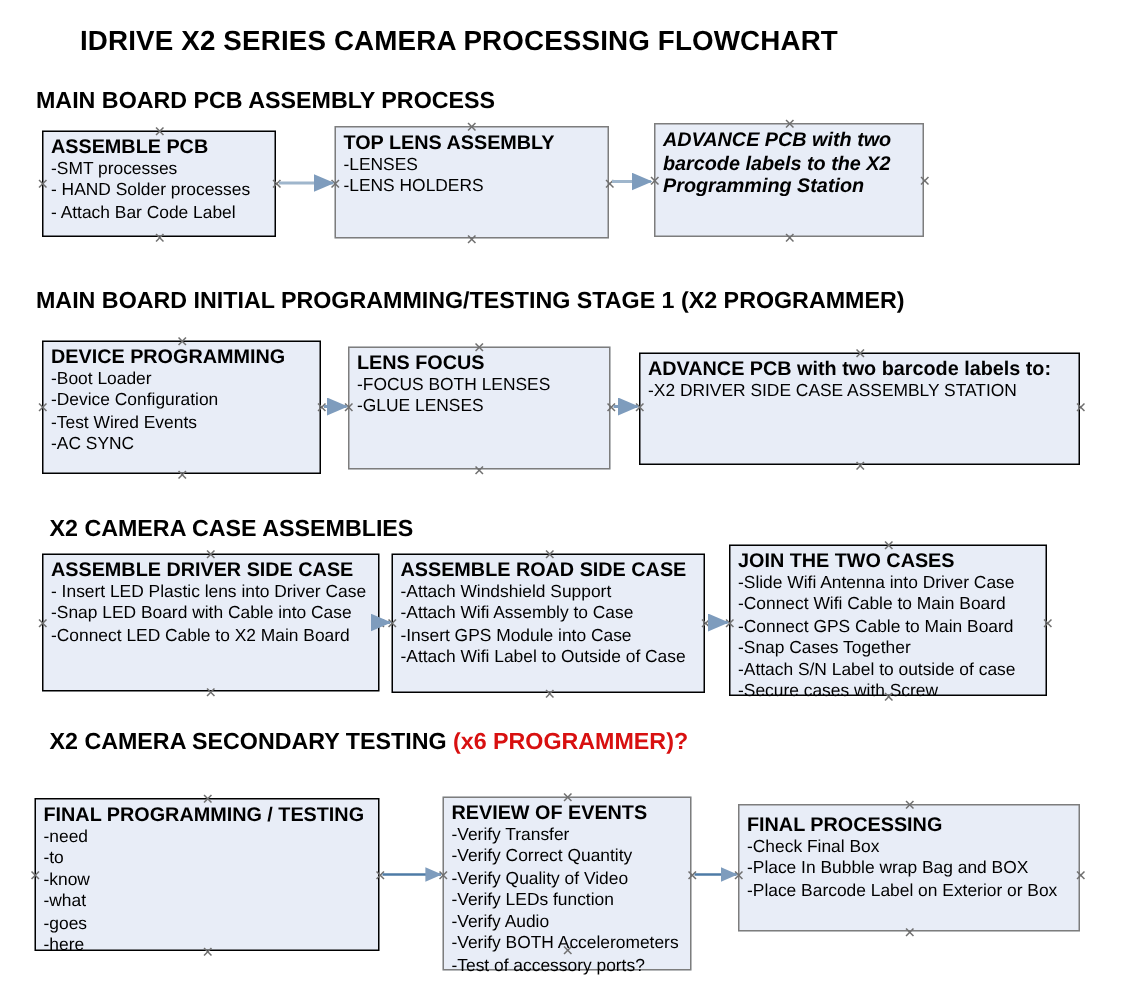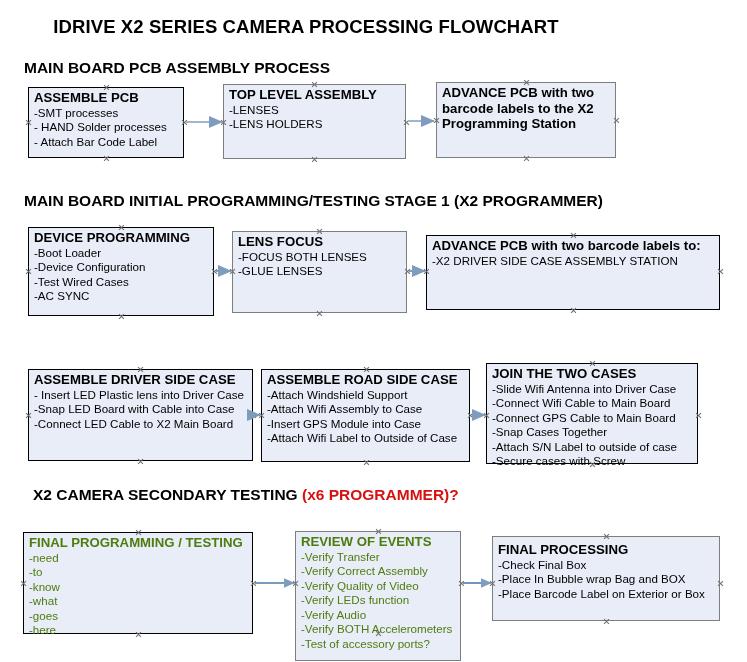--- a/index.html
+++ b/index.html
@@ -59,21 +59,21 @@
     font-weight: bold;
     line-height: 15.5px;
     white-space: nowrap;
   }
   .box-title.multi { white-space: normal; }
   .box-line {
     font-size: 11.6px;
     line-height: 14.6px;
     white-space: nowrap;
   }
-  .red-text { color: #4d7c0f; }
+  .red-text { color: #000000; }
 
   
   .handle {
     position: absolute;
     width: 7px;
     height: 7px;
     margin-left: -3.5px;
     margin-top: -3.5px;
     pointer-events: none;
   }
@@ -115,50 +115,50 @@
       <div class="box-line">- Attach Bar Code Label</div>
     </div>
   </div>
   <div class="handle" style="left:106px; top:87px;"></div>
   <div class="handle" style="left:106px; top:158px;"></div>
   <div class="handle" style="left:28px; top:122px;"></div>
   <div class="handle" style="left:184px; top:122px;"></div>
 
   <div class="box gray-border" style="left:223px; top:84px; width:183px; height:75px;">
     <div class="box-inner">
-      <div class="box-title">TOP LEVEL ASSEMBLY</div>
+      <div class="box-title">TOP LENS ASSEMBLY</div>
       <div class="box-line">-LENSES</div>
       <div class="box-line">-LENS HOLDERS</div>
     </div>
   </div>
   <div class="handle" style="left:314px; top:84px;"></div>
   <div class="handle" style="left:314px; top:159px;"></div>
   <div class="handle" style="left:223px; top:122px;"></div>
   <div class="handle" style="left:406px; top:122px;"></div>
 
-  <div class="box gray-border" style="left:436px; top:82px; width:180px; height:76px;">
+  <div class="box gray-border" style="left:436px; top:82px; width:180px; height:76px;font-style:italic;">
     <div class="box-inner" style="right:4px;">
       <div class="box-title multi">ADVANCE PCB with two barcode labels to the  X2 Programming Station</div>
     </div>
   </div>
   <div class="handle" style="left:526px; top:82px;"></div>
   <div class="handle" style="left:526px; top:158px;"></div>
   <div class="handle" style="left:436px; top:120px;"></div>
   <div class="handle" style="left:616px; top:120px;"></div>
 
   <div class="section-head" style="left:24px; top:192px;">
     <span>MAIN BOARD INITIAL PROGRAMMING/TESTING STAGE 1 (X2 PROGRAMMER)</span>
   </div>
 
   <div class="box black-border" style="left:28px; top:227px; width:186px; height:89px;">
     <div class="box-inner">
       <div class="box-title">DEVICE PROGRAMMING</div>
       <div class="box-line">-Boot Loader</div>
       <div class="box-line">-Device Configuration</div>
-      <div class="box-line">-Test Wired Cases</div>
+      <div class="box-line">-Test Wired Events</div>
       <div class="box-line">-AC SYNC</div>
     </div>
   </div>
   <div class="handle" style="left:121px; top:227px;"></div>
   <div class="handle" style="left:121px; top:316px;"></div>
   <div class="handle" style="left:28px; top:271px;"></div>
   <div class="handle" style="left:214px; top:271px;"></div>
 
   <div class="box gray-border" style="left:232px; top:231px; width:175px; height:82px;">
     <div class="box-inner">
@@ -176,20 +176,23 @@
     <div class="box-inner">
       <div class="box-title">ADVANCE PCB with two barcode labels to:</div>
       <div class="box-line">-X2 DRIVER  SIDE  CASE  ASSEMBLY STATION</div>
     </div>
   </div>
   <div class="handle" style="left:573px; top:235px;"></div>
   <div class="handle" style="left:573px; top:310px;"></div>
   <div class="handle" style="left:426px; top:271px;"></div>
   <div class="handle" style="left:720px; top:271px;"></div>
 
+  <div class="section-head" style="left:33px; top:344px;">
+    <span>X2 CAMERA CASE ASSEMBLIES</span>
+  </div>
 
   <div class="box black-border" style="left:28px; top:369px; width:225px; height:92px;">
     <div class="box-inner">
       <div class="box-title">ASSEMBLE DRIVER SIDE CASE</div>
       <div class="box-line">- Insert LED Plastic lens into Driver Case</div>
       <div class="box-line">-Snap LED Board with Cable into Case</div>
       <div class="box-line">-Connect LED Cable to X2 Main Board</div>
     </div>
   </div>
   <div class="handle" style="left:140px; top:369px;"></div>
@@ -240,25 +243,25 @@
       <div class="box-line red-text">-what</div>
       <div class="box-line red-text">-goes</div>
       <div class="box-line red-text">-here</div>
     </div>
   </div>
   <div class="handle" style="left:138px; top:532px;"></div>
   <div class="handle" style="left:138px; top:634px;"></div>
   <div class="handle" style="left:23px; top:583px;"></div>
   <div class="handle" style="left:253px; top:583px;"></div>
 
-  <div class="box gray-border" style="left:295px; top:531px; width:166px; height:130px;">
+  <div class="box gray-border" style="left:295px; top:531px; width:166px; height:116px;">
     <div class="box-inner">
       <div class="box-title red-text">REVIEW OF EVENTS</div>
       <div class="box-line red-text">-Verify Transfer</div>
-      <div class="box-line red-text">-Verify Correct Assembly</div>
+      <div class="box-line red-text">-Verify Correct Quantity</div>
       <div class="box-line red-text">-Verify Quality of Video</div>
       <div class="box-line red-text">-Verify LEDs function</div>
       <div class="box-line red-text">-Verify Audio</div>
       <div class="box-line red-text">-Verify BOTH Accelerometers</div>
       <div class="box-line red-text">-Test of accessory ports?</div>
     </div>
   </div>
   <div class="handle" style="left:378px; top:531px;"></div>
   <div class="handle" style="left:378px; top:633px;"></div>
   <div class="handle" style="left:295px; top:583px;"></div>

